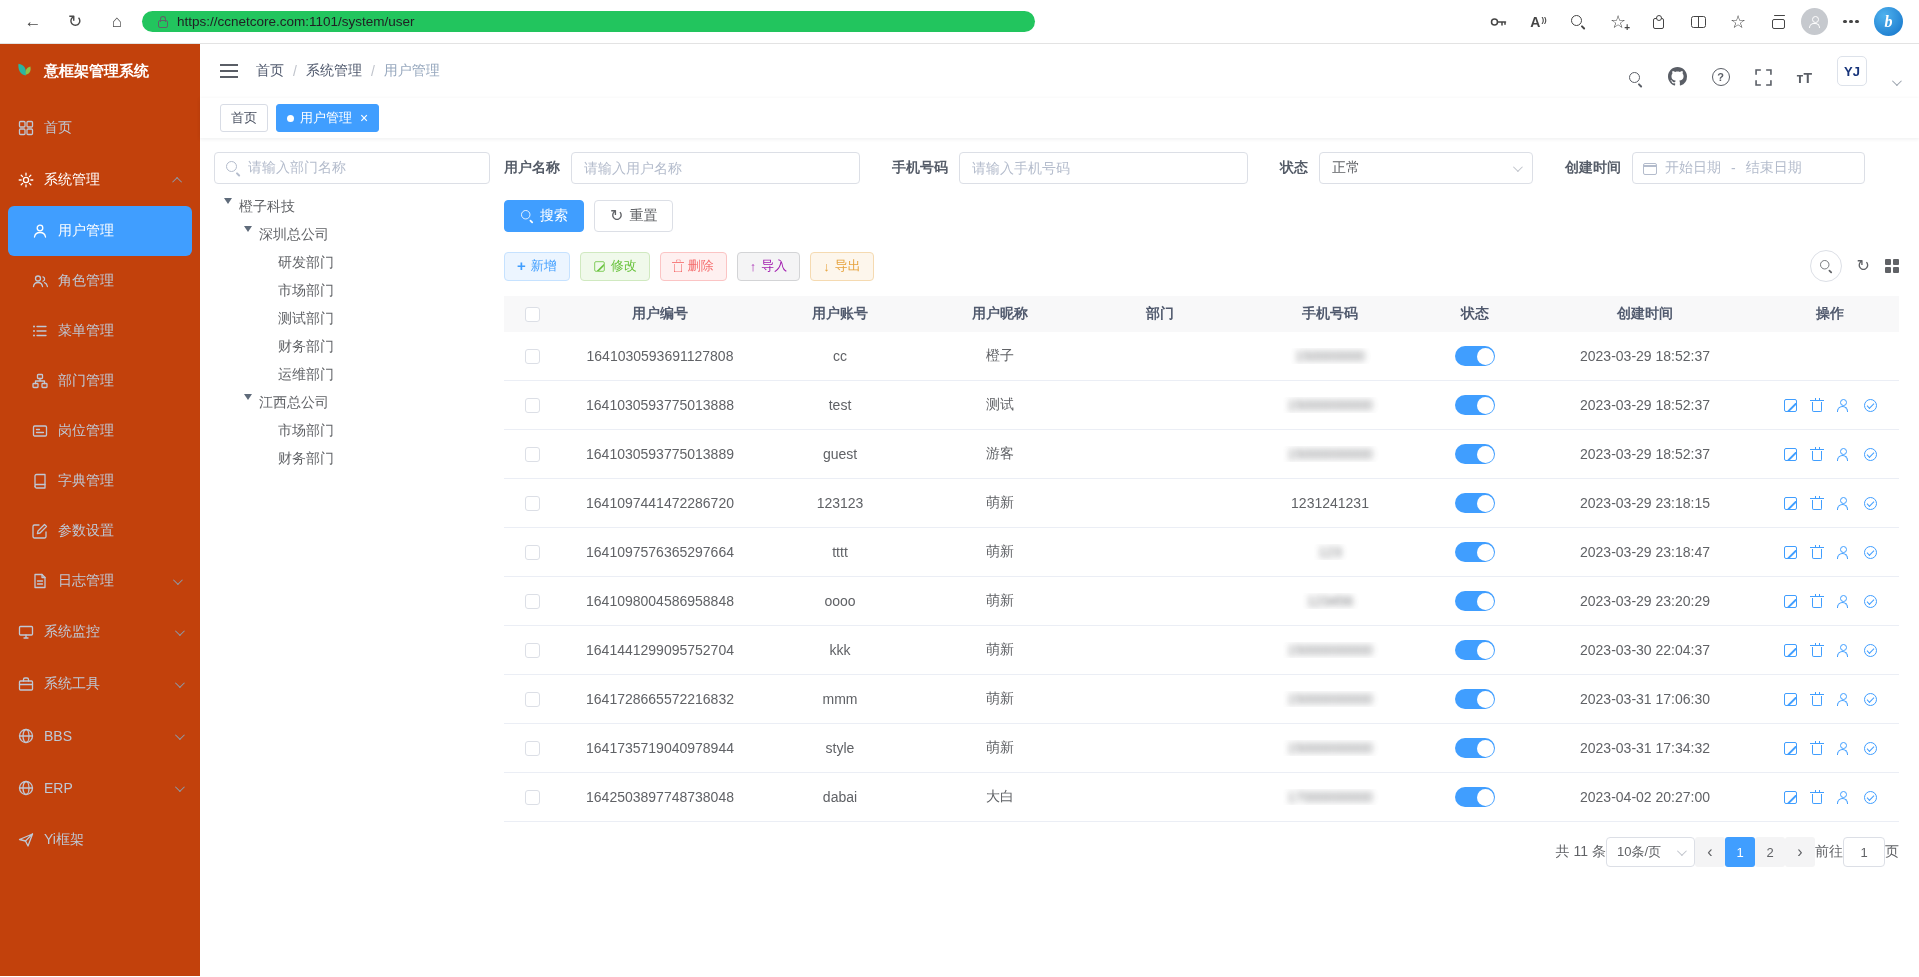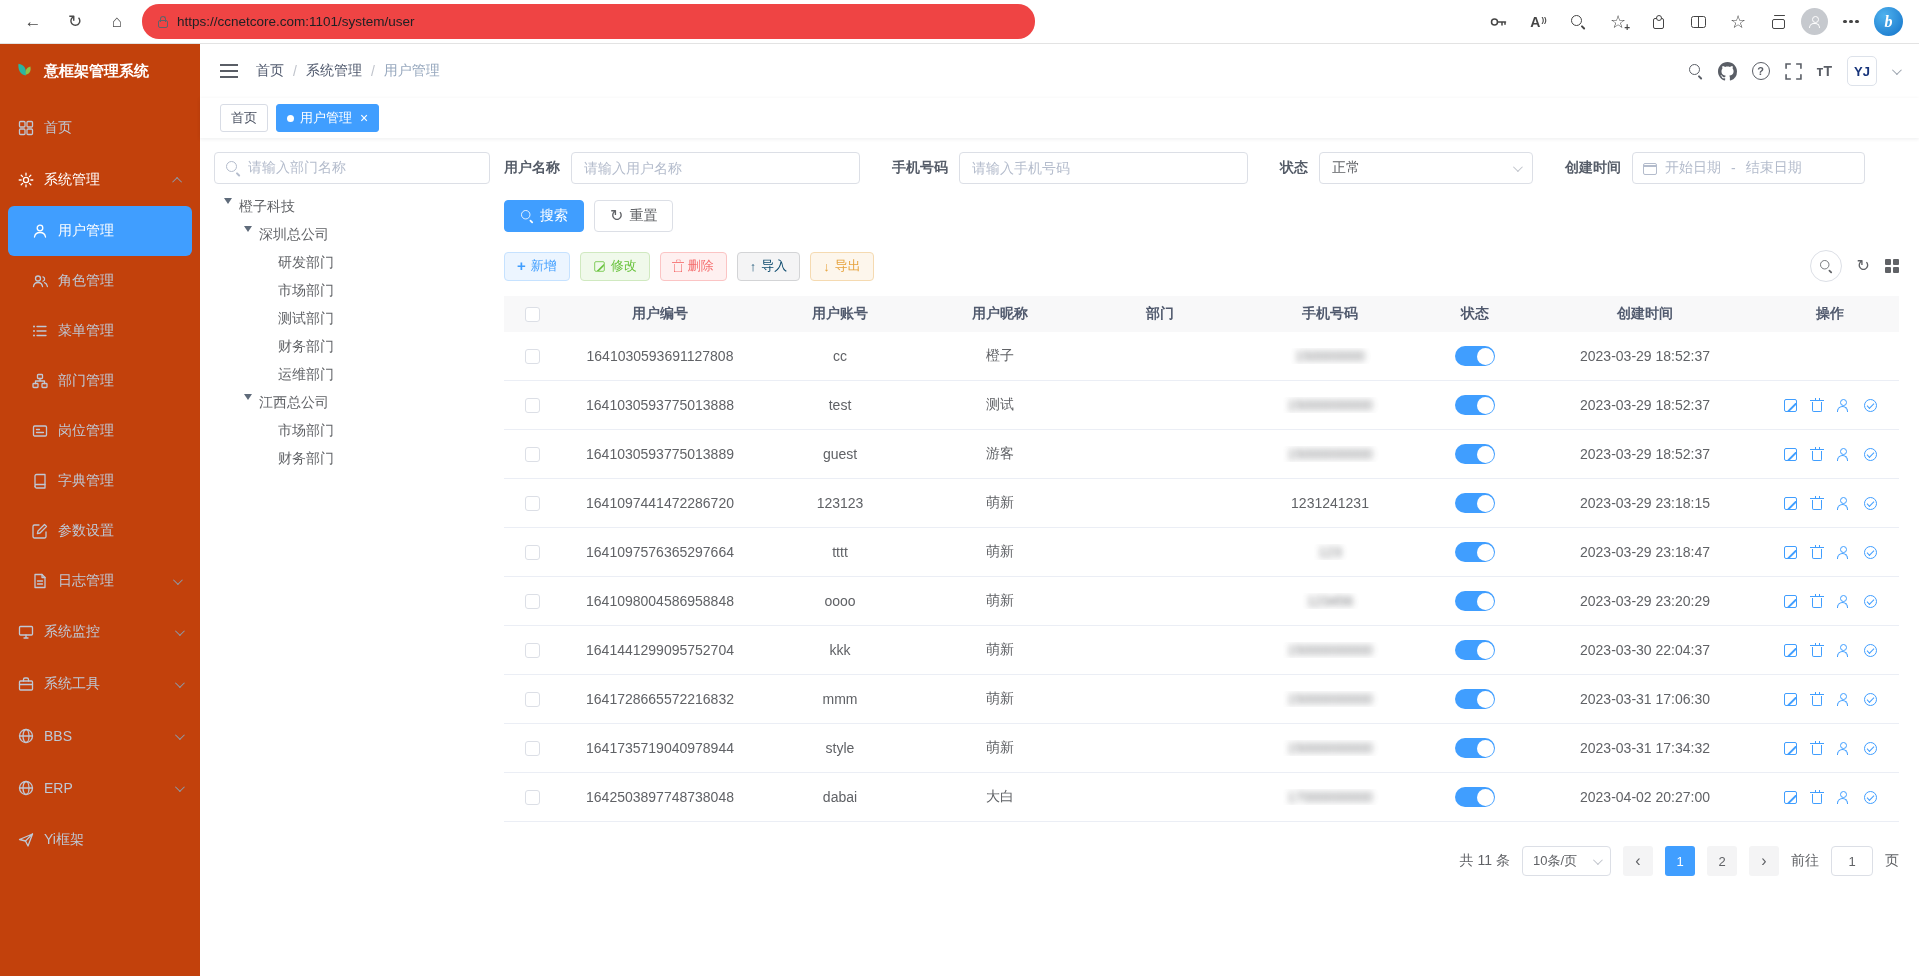--- a/index.html
+++ b/index.html
@@ -2,21 +2,21 @@
 <html><head>
 <meta charset="utf-8">
 <style>
   *{box-sizing:border-box;margin:0;padding:0}
   html,body{width:1919px;height:977px;overflow:hidden}
   body{font-family:"Liberation Sans","DejaVu Sans",sans-serif;font-size:14px;color:#333;background:#fff}
 
   
   .browser-bar{height:44px;background:#fff;border-bottom:1px solid #e3e3e3;display:flex;align-items:center;padding:0 16px;gap:8px}
   .nav-icon{width:34px;height:32px;display:inline-flex;align-items:center;justify-content:center;color:#4a4a4a;font-size:17px;border-radius:6px;flex:none}
-  .url-bar{width:893px;height:35px;background:#ef4444;border-radius:17px;display:flex;align-items:center;padding:0 16px;gap:9px;flex:none}
+  .url-bar{width:893px;height:21px;background:#22c55e;border-radius:17px;display:flex;align-items:center;padding:0 16px;gap:9px;flex:none}
   .url-text{font-size:13.5px;color:#202124;white-space:nowrap}
   .browser-right{margin-left:auto;display:flex;align-items:center;gap:6px}
   .bicon{width:34px;height:30px;display:inline-flex;align-items:center;justify-content:center;color:#454545;flex:none}
 
   .i-lock{width:10px;height:8px;border:1.5px solid #5f6368;border-radius:2px;position:relative;margin-top:4px;flex:none}
   .i-lock::before{content:'';position:absolute;left:1px;top:-5px;width:4px;height:5px;border:1.5px solid #5f6368;border-bottom:none;border-radius:4px 4px 0 0}
   .i-readaloud{position:relative;font-size:14px;font-weight:600;color:#454545}
   .i-readaloud::before{content:'A'}
   .i-readaloud::after{content:'))';font-size:8px;position:relative;top:-5px;left:1px}
   .i-star::before{content:'☆';font-size:18px;line-height:1}
@@ -84,21 +84,21 @@
   .m-item.group-open{color:#fff}
   .m-sub{height:50px;display:flex;align-items:center;gap:10px;padding:0 12px 0 24px;font-size:14px;margin:0 8px;border-radius:6px;cursor:pointer}
   .m-sub.active{background:#409eff;color:#fff}
 
   .main{flex:1;display:flex;flex-direction:column;min-width:0;background:#fff}
   .app-header{height:54px;display:flex;align-items:center;padding:0 20px;flex:none}
   .breadcrumb{margin-left:18px;display:flex;align-items:center;gap:9px;font-size:14px}
   .bc-item{color:#515a6e;cursor:pointer}
   .bc-sep{color:#c0c4cc}
   .bc-item.current{color:#97a8be;cursor:default}
-  .header-icons{margin-left:auto;display:flex;align-items:center;gap:15px;color:#5a5e66}
+  .header-icons{margin-left:auto;display:flex;align-items:flex-end;gap:25px;color:#5a5e66}
   .yj{width:30px;height:30px;border-radius:5px;background:#fff;border:1px solid #dde2ea;display:inline-flex;align-items:center;justify-content:center;font-weight:800;font-size:13px;color:#16337a;flex:none}
   .hdr-caret{color:#9aa2ad}
 
   .tab-bar{height:40px;display:flex;align-items:center;padding:0 20px;gap:8px;flex:none;box-shadow:0 1px 4px rgba(0,21,41,.08)}
   .tab-chip{height:28px;padding:0 10px;border:1px solid #d8dce5;background:#fff;color:#495060;font-size:13px;display:inline-flex;align-items:center;gap:6px;border-radius:3px;cursor:pointer}
   .tab-chip.active{background:#409eff;border-color:#409eff;color:#fff}
   .tab-dot{width:7px;height:7px;border-radius:50%;background:#fff;flex:none}
   .tab-close{font-size:14px;line-height:1;margin-left:2px}
 
   .content{flex:1;display:flex;padding:14px 20px 0 14px;gap:14px;overflow:hidden}
@@ -131,21 +131,21 @@
   button{font-family:inherit;cursor:pointer}
   .btn{height:32px;padding:0 15px;border-radius:4px;display:inline-flex;align-items:center;gap:6px;font-size:14px;border:1px solid transparent}
   .btn-primary{background:#409eff;border-color:#409eff;color:#fff}
   .btn-default{background:#fff;border-color:#dcdfe6;color:#606266}
 
   .toolbar-row{margin-top:18px;display:flex;align-items:center;gap:10px;flex:none}
   .btn-sm{height:29px;padding:8px 12px;border-radius:4px;display:inline-flex;align-items:center;gap:5px;font-size:13px;border:1px solid}
   .plain-blue{background:#ecf5ff;border-color:#c6e2ff;color:#409eff}
   .plain-green{background:#f0f9eb;border-color:#d0e9c0;color:#67c23a}
   .plain-red{background:#fef0f0;border-color:#fbc4c4;color:#f56c6c}
-  .plain-info{background:#f4f4f5;border-color:#d3d4d6;color:#0c4a6e}
+  .plain-info{background:#f4f4f5;border-color:#d3d4d6;color:#a21caf}
   .plain-warn{background:#fdf6ec;border-color:#f5dab1;color:#e6a23c}
   .toolbar-tools{margin-left:auto;display:flex;align-items:center;gap:15px;color:#606266}
   .tool-circle{width:32px;height:32px;border:1px solid #dcdfe6;border-radius:50%;display:inline-flex;align-items:center;justify-content:center;color:#606266;cursor:pointer}
 
   .table{margin-top:14px;flex:none}
   .thead{display:flex;align-items:center;background:#f8f8f9;height:36px;font-weight:700;color:#515a6e;font-size:14px}
   .th,.td{display:flex;align-items:center;justify-content:center;text-align:center;overflow:hidden;white-space:nowrap}
   .col-cb{width:56px;flex:none}
   .col-id{width:200px;flex:none}
   .col-account{width:160px;flex:none}
@@ -153,21 +153,21 @@
   .col-dept{width:160px;flex:none}
   .col-phone{width:180px;flex:none}
   .col-status{width:110px;flex:none}
   .col-created{width:230px;flex:none}
   .col-ops{flex:1;min-width:140px}
   .tr{display:flex;align-items:center;height:49px;border-bottom:1px solid #ebeef5;font-size:14px;color:#606266;background:#fff}
   .td.col-ops{gap:15px;color:#409eff}
   .op{cursor:pointer}
   .blurred{filter:blur(3px);opacity:.85}
 
-  .pagination{display:flex;align-items:center;justify-content:flex-end;gap:12px;margin-top:24px;color:#606266;font-size:14px;padding-bottom:30px}
+  .pagination{display:flex;align-items:center;justify-content:flex-end;margin-top:15px;color:#606266;font-size:14px;padding-bottom:30px}
   .pg-select{height:30px;border:1px solid #dcdfe6;border-radius:4px;padding:0 10px;display:inline-flex;align-items:center;gap:16px;color:#606266;cursor:pointer;font-size:13px}
   .pg-select .chev{color:#c0c4cc}
   .pg-btn{min-width:30px;height:30px;padding:0 4px;background:#f4f4f5;color:#606266;border-radius:3px;display:inline-flex;align-items:center;justify-content:center;font-size:13px;cursor:pointer}
   .pg-btn.active{background:#409eff;color:#fff}
   .pg-prev::before{content:'‹';font-size:16px}
   .pg-next::before{content:'›';font-size:16px}
   .goto-input{width:42px;height:30px;border:1px solid #dcdfe6;border-radius:4px;text-align:center;font-size:13px;color:#606266;outline:none}
 </style>
 </head>
 <body>

